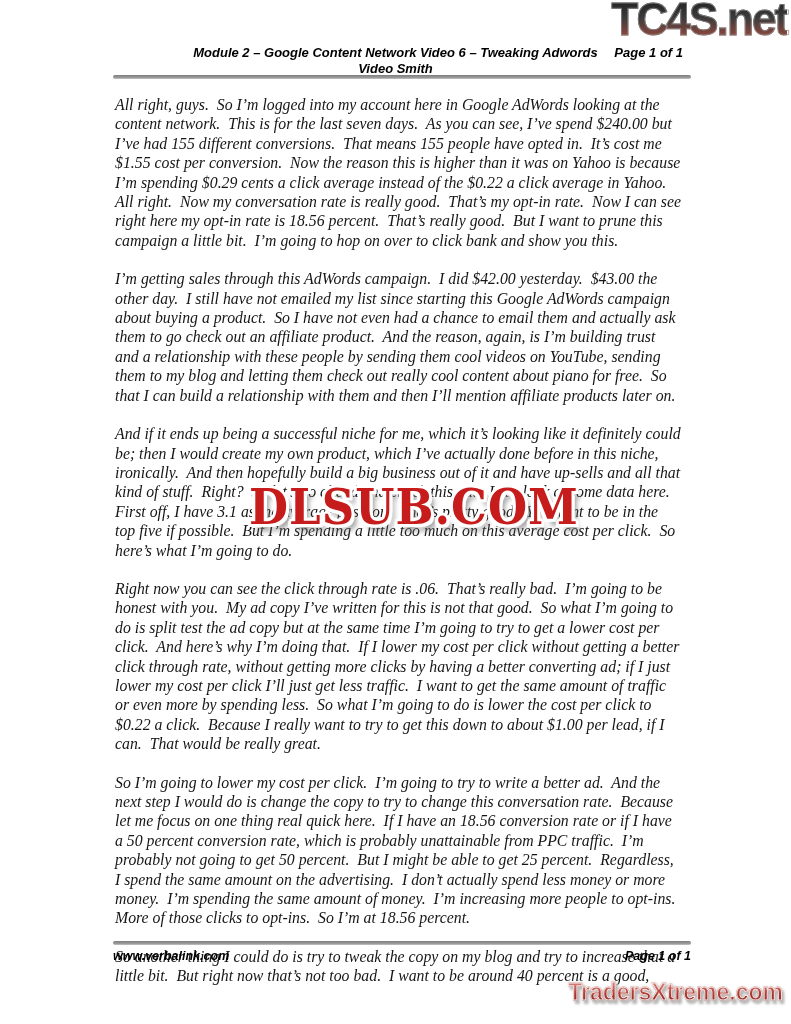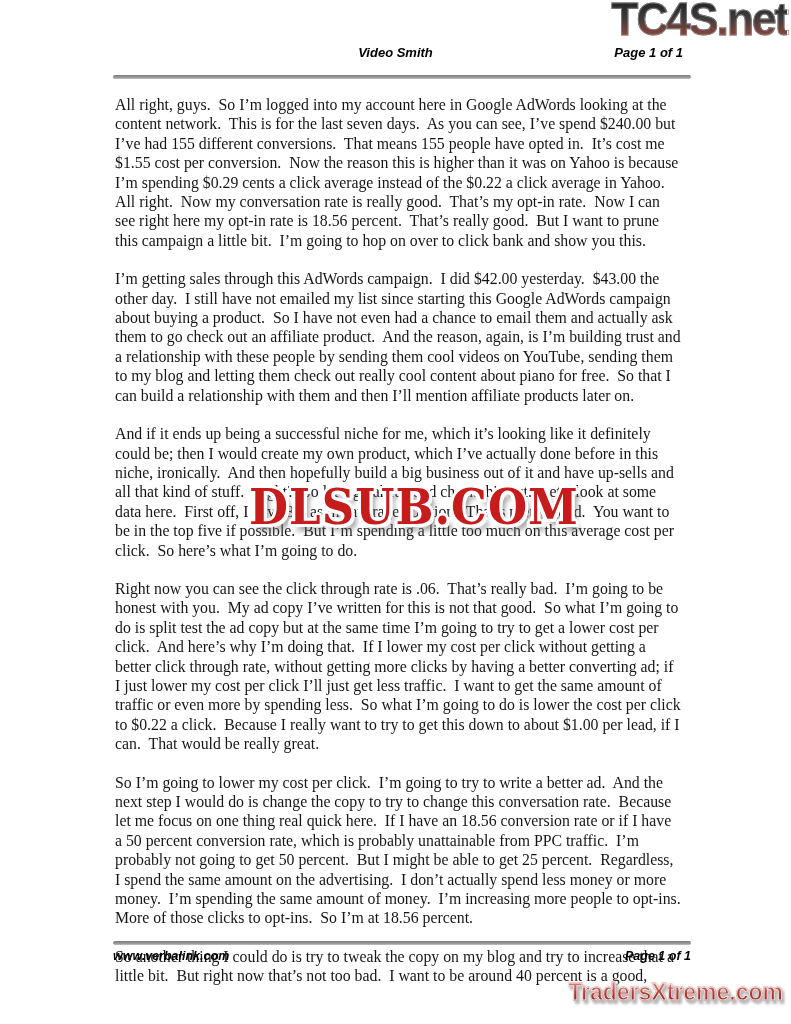--- a/index.html
+++ b/index.html
@@ -34,21 +34,21 @@
     border-radius:2px;
   }
   .rule-top{top:75px;}
   .rule-bottom{top:941px;}
 
   
   .doc-body{
     position:absolute;top:95px;left:115px;width:567px;
     font-size:15.8px;line-height:19.4px;color:#161616;
   }
-  .doc-body p{margin:0 0 19px 0;white-space:pre-wrap;}
+  .doc-body p{margin:0 0 19px 0;white-space:pre-wrap;font-style:italic;}
 
   
   .watermark{
     position:absolute;left:249px;top:481px;
     font-family:"DejaVu Serif",serif;font-weight:bold;
     font-size:45px;line-height:1.2;letter-spacing:1px;
     color:var(--watermark_red,#c61c1c);
     text-shadow:
       -2px -2px 0 #fff, 2px -2px 0 #fff, -2px 2px 0 #fff, 2px 2px 0 #fff,
       -3px 0 0 #fff, 3px 0 0 #fff, 0 -3px 0 #fff, 0 3px 0 #fff,
@@ -75,20 +75,21 @@
     filter:drop-shadow(2px 3px 1px #b9b9b9) drop-shadow(0 0 1px #e3e3e3);
   }
 </style>
 </head>
 <body>
 
 <div class="tc4s-logo">TC4S.net</div>
 
 <div class="header-block">
   <div class="header-row">
+    <span>Module 2 – Google Content Network Video 6 – Tweaking Adwords</span>
     <span class="header-page">Page 1 of 1</span>
   </div>
   <div class="header-author">Video Smith</div>
 </div>
 <div class="rule rule-top"></div>
 
 <div class="doc-body">
   <p>All right, guys.  So I’m logged into my account here in Google AdWords looking at the content network.  This is for the last seven days.  As you can see, I’ve spend $240.00 but I’ve had 155 different conversions.  That means 155 people have opted in.  It’s cost me $1.55 cost per conversion.  Now the reason this is higher than it was on Yahoo is because I’m spending $0.29 cents a click average instead of the $0.22 a click average in Yahoo.  All right.  Now my conversation rate is really good.  That’s my opt-in rate.  Now I can see right here my opt-in rate is 18.56 percent.  That’s really good.  But I want to prune this campaign a little bit.  I’m going to hop on over to click bank and show you this.</p>
   <p>I’m getting sales through this AdWords campaign.  I did $42.00 yesterday.  $43.00 the other day.  I still have not emailed my list since starting this Google AdWords campaign about buying a product.  So I have not even had a chance to email them and actually ask them to go check out an affiliate product.  And the reason, again, is I’m building trust and a relationship with these people by sending them cool videos on YouTube, sending them to my blog and letting them check out really cool content about piano for free.  So that I can build a relationship with them and then I’ll mention affiliate products later on.</p>
   <p>And if it ends up being a successful niche for me, which it’s looking like it definitely could be; then I would create my own product, which I’ve actually done before in this niche, ironically.  And then hopefully build a big business out of it and have up-sells and all that kind of stuff.  Right?  So let’s go ahead and check this out.  Let’s look at some data here.  First off, I have 3.1 as the average position.  That’s pretty good.  You want to be in the top five if possible.  But I’m spending a little too much on this average cost per click.  So here’s what I’m going to do.</p>

